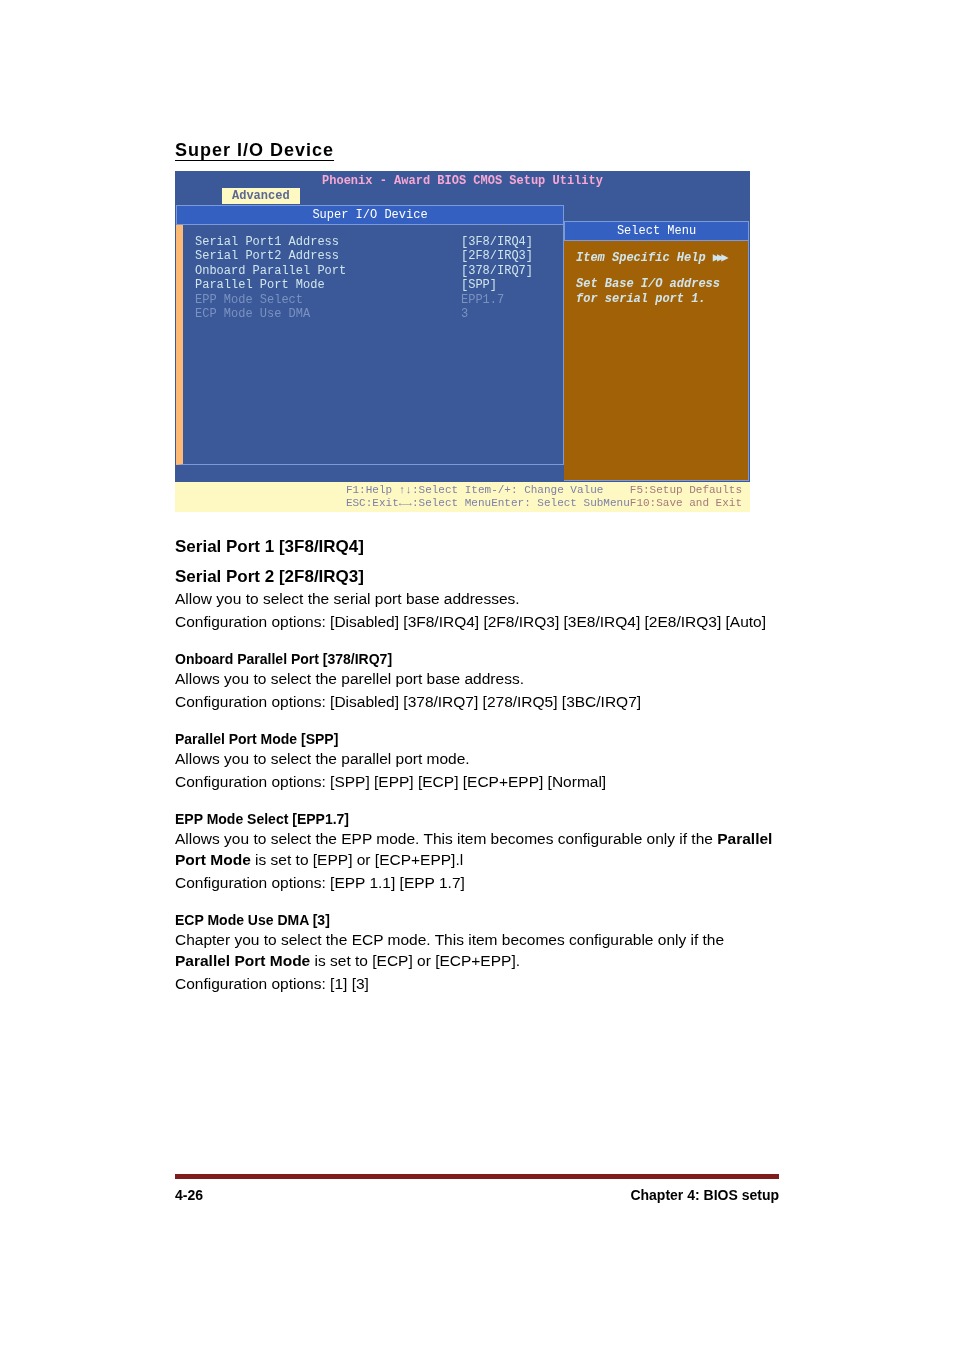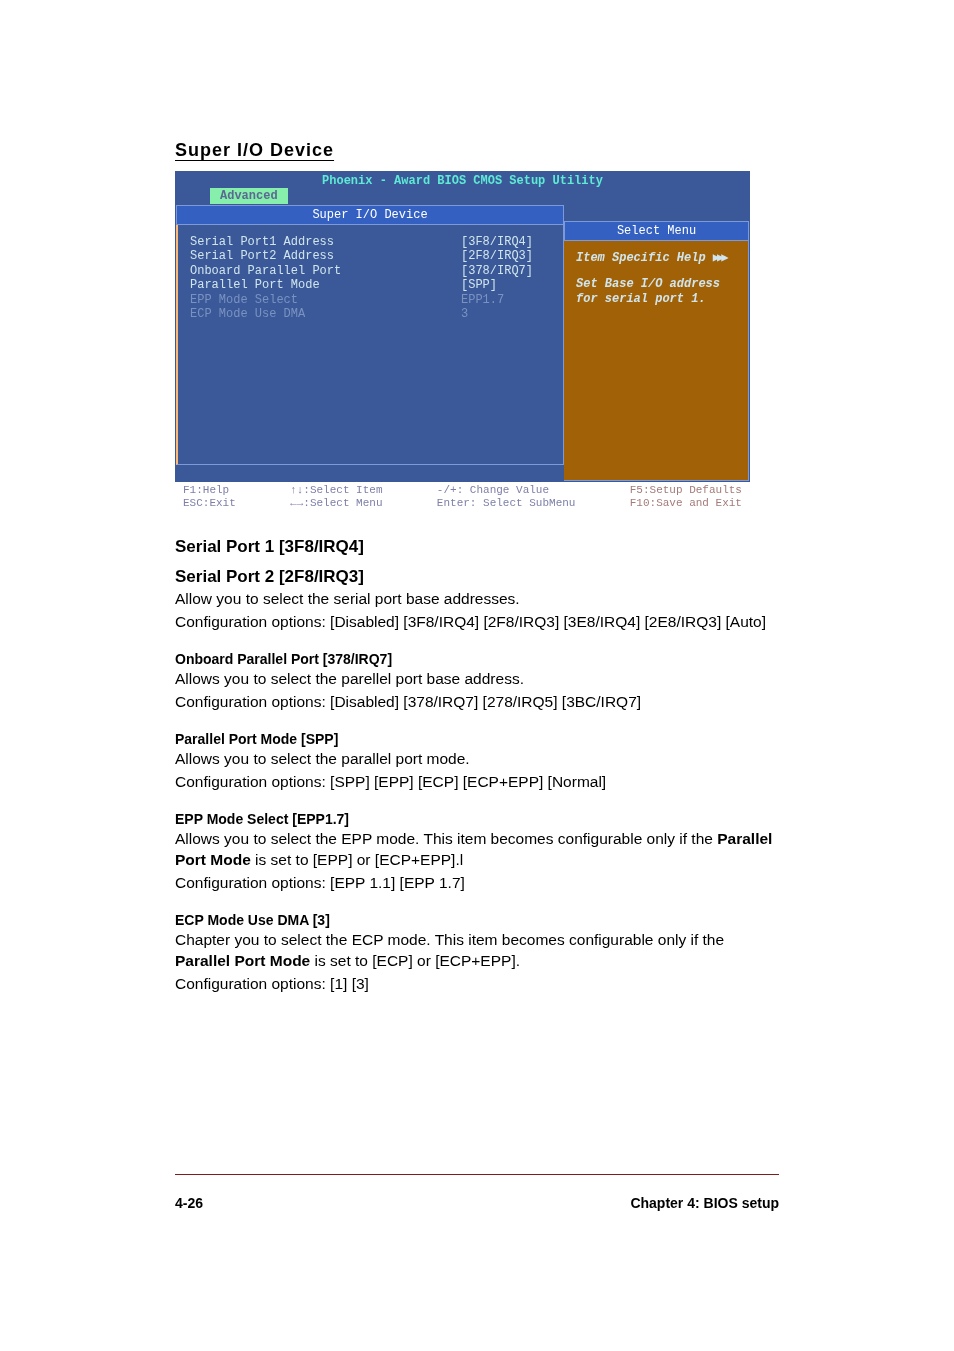--- a/index.html
+++ b/index.html
@@ -22,35 +22,36 @@
     
     .bios {
       width: 575px;
       margin-bottom: 25px;
       font-family: "Courier New", monospace;
       font-size: 12px;
       background: #3b5998;
     }
     .bios-titlebar {
       background: #3b5998;
-      color: #5eead4;
+      color: #f9a8d4;
       text-align: center;
       padding: 3px 0 0 0;
       font-weight: bold;
     }
     .bios-tabs {
       background: #3b5998;
       padding: 0 0 0 35px;
     }
     .bios-tab {
       display: inline-block;
-      background: #86efac;
+      background: #fef9c3;
       color: #5b6992;
       padding: 1px 10px;
       font-weight: bold;
+      margin-left: 12px;
     }
     .bios-body {
       display: flex;
       background: #3b5998;
       border: 1px solid #3b5998;
     }
     .bios-left {
       flex: 1;
       background: #3b5998;
     }
@@ -62,21 +63,21 @@
     .bios-header-row {
       background: #3461c1;
       color: #fff;
       text-align: center;
       padding: 2px 0;
       border: 1px solid #7d9ad8;
     }
     .bios-content {
       padding: 10px 12px;
       height: 240px;
-      border-left: 2px solid #fdba74;
+      border-left: 7px solid #fdba74;
       border-right: 1px solid #7d9ad8;
       border-bottom: 1px solid #7d9ad8;
     }
     .bios-right .bios-content {
       border-left: none;
     }
     .bios-item {
       display: flex;
       color: #d0e5ed;
       line-height: 1.2;
@@ -93,24 +94,24 @@
     .bios-help {
       color: #d0e5ed;
       font-weight: bold;
       line-height: 1.3;
       font-style: italic;
     }
     .bios-help .arrows {
       letter-spacing: -3px;
     }
     .bios-footer {
-      background: #ffffff;
+      background: #fef9c3;
       padding: 2px 8px;
       display: flex;
-      justify-content: space-between;
+      justify-content: flex-end;
       color: #7d7fa8;
       font-size: 11px;
     }
     .bios-footer .col {
       white-space: pre;
       line-height: 1.2;
     }
     .bios-footer .col.right {
       color: #a47a7a;
     }
@@ -128,22 +129,22 @@
       margin-bottom: 2px;
     }
     p.body {
       font-size: 15.5px;
       line-height: 1.35;
       margin-bottom: 2px;
     }
     .bold { font-weight: bold; }
     .footer {
       margin-top: 180px;
-      padding-top: 20px;
-      border-top: 1px solid #7f1d1d;
+      padding-top: 8px;
+      border-top: 5px solid #7f1d1d;
       display: flex;
       justify-content: space-between;
       font-size: 14px;
       font-weight: bold;
     }
   </style>
 </head>
 <body>
 
 <div class="section-title">Super I/O Device</div>

